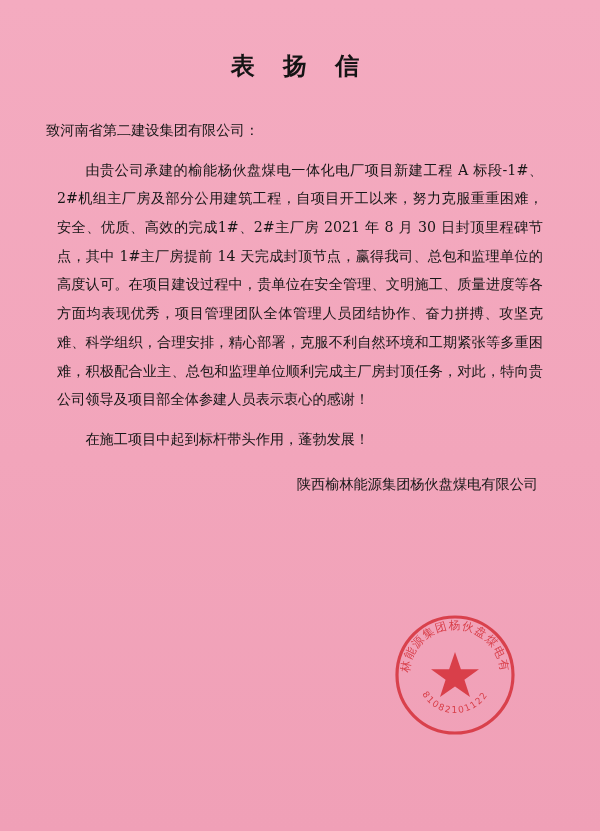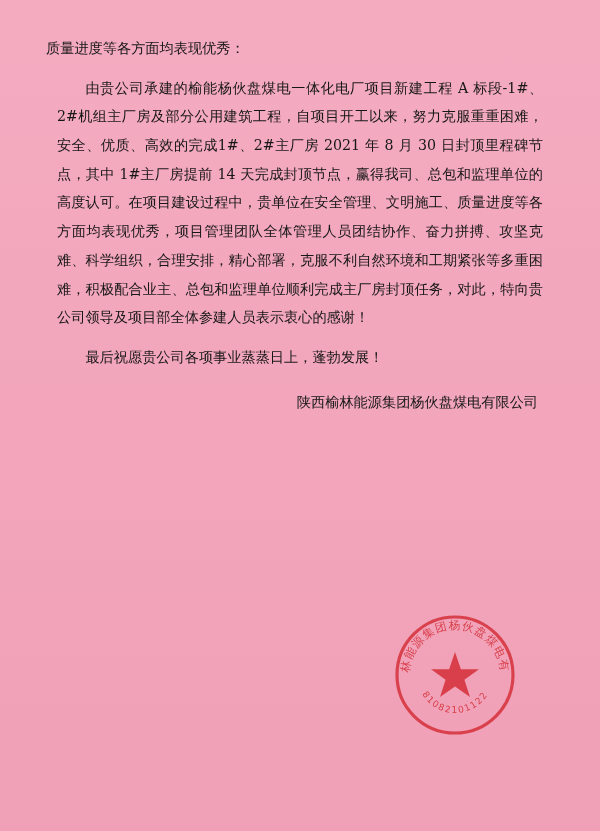--- a/index.html
+++ b/index.html
@@ -76,26 +76,27 @@
     display: block;
     opacity: .85;
   }
   .bottom-pad { height: 60px; }
 </style>
 </head>
 <body>
 
 <div class="page">
 
+  <div class="title">表 扬 信</div>
 
   <div class="body-wrap">
-    <div class="salutation">质量进度等各方面均表现优秀：</div>
+    <div class="salutation">致河南省第二建设集团有限公司：</div>
 
     <p class="para">由贵公司承建的榆能杨伙盘煤电一体化电厂项目新建工程 A 标段-1#、2#机组主厂房及部分公用建筑工程，自项目开工以来，努力克服重重困难，安全、优质、高效的完成1#、2#主厂房 2021 年 8 月 30 日封顶里程碑节点，其中 1#主厂房提前 14 天完成封顶节点，赢得我司、总包和监理单位的高度认可。在项目建设过程中，贵单位在安全管理、文明施工、质量进度等各方面均表现优秀，项目管理团队全体管理人员团结协作、奋力拼搏、攻坚克难、科学组织，合理安排，精心部署，克服不利自然环境和工期紧张等多重困难，积极配合业主、总包和监理单位顺利完成主厂房封顶任务，对此，特向贵公司领导及项目部全体参建人员表示衷心的感谢！</p>
-    <p class="para">最后祝愿贵公司各项事业蒸蒸日上，蓬勃发展！</p>
+    <p class="para">在施工项目中起到标杆带头作用，蓬勃发展！</p>
 
     <div class="sign-block">
       <div class="sign-line">陕西榆林能源集团杨伙盘煤电有限公司</div>
     </div>
 
     <div class="bottom-pad"></div>
   </div>
 
   <div class="stamp">
     <svg viewBox="0 0 126 126" width="126" height="126" aria-hidden="true">

